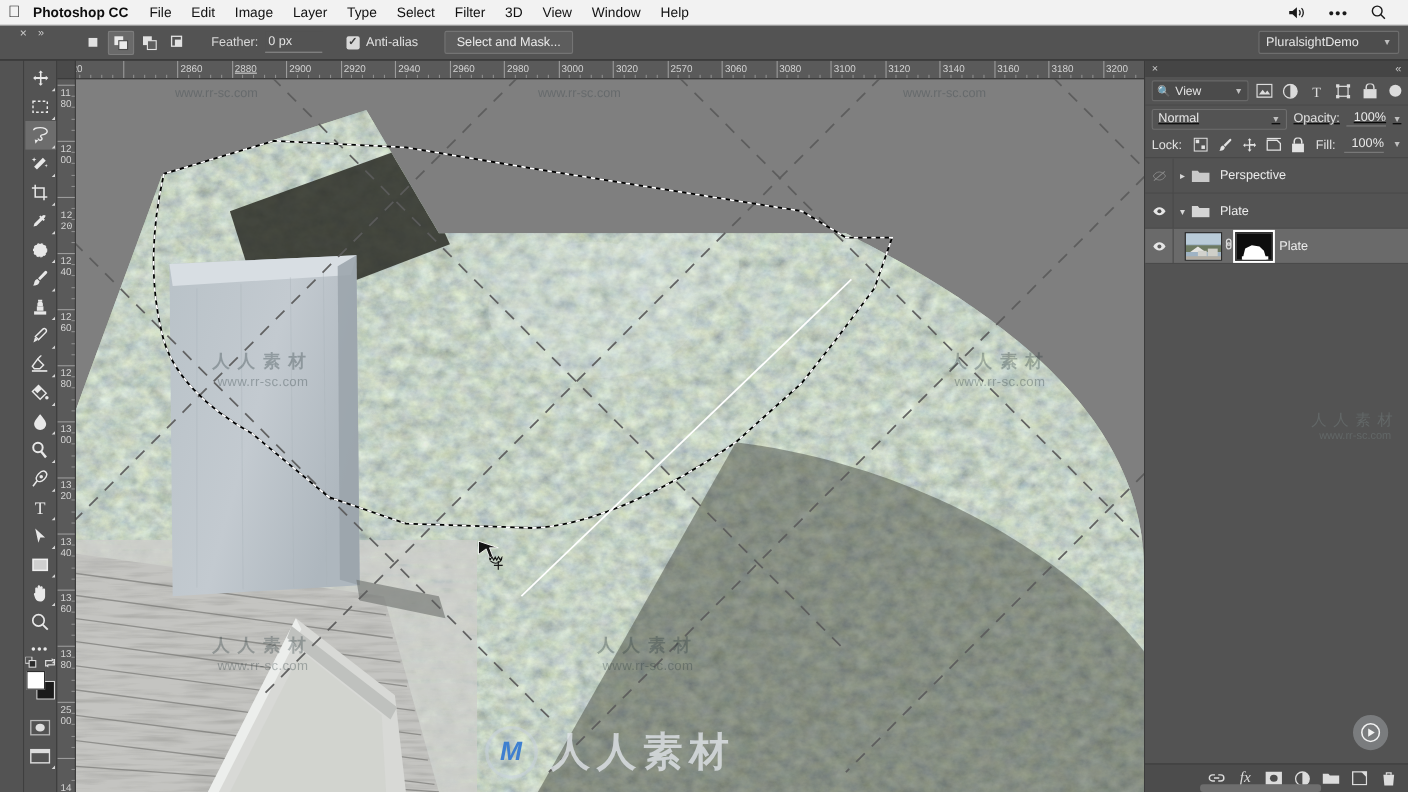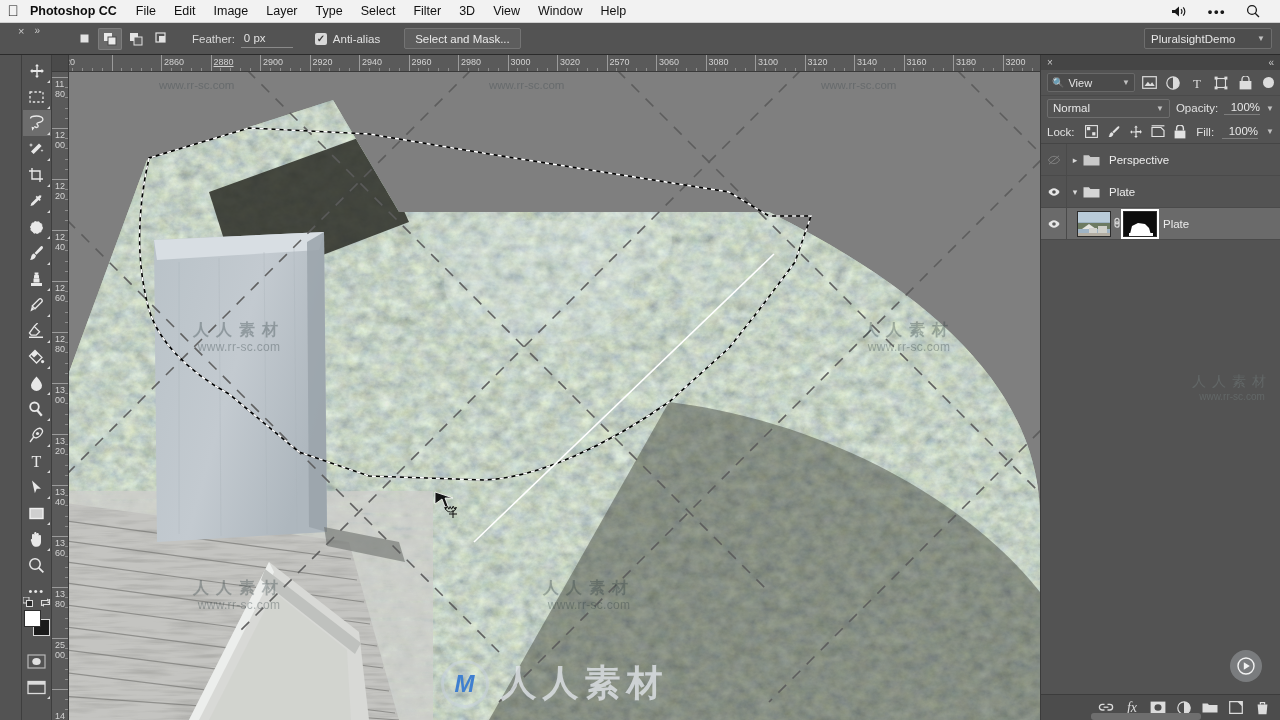--- a/index.html
+++ b/index.html
@@ -227,21 +227,21 @@
   .filt-ico {
     width: 20px; height: 20px; display: flex; align-items: center; justify-content: center;
     color: #dcdcdc; font-size: 12px;
   }
   .filt-toggle {
     margin-left: auto; width: 11px; height: 11px; border-radius: 50%;
     background: #dcdcdc;
   }
 
   .rp-blend {
-    height: 24px; display: flex; align-items: center; padding: 0 6px; gap: 6px;
+    height: 24px; display: flex; align-items: center; padding: 0 6px; gap: 6px; text-decoration: underline;
   }
   .blend-select {
     flex: 1; height: 19px; background: #535353; border: 1px solid #6e6e6e;
     border-radius: 2px; display: flex; align-items: center; padding: 0 5px;
     color: #e8e8e8; font-size: 11.5px;
   }
   .blend-select .caret { margin-left: auto; }
   .op-label { color: #e0e0e0; font-size: 11.5px; }
   .op-val {
     color: #e8e8e8; font-size: 11.5px; min-width: 36px; text-align: right;
@@ -712,21 +712,21 @@
       <div class="rv-tick minor" style="top: 42.4px;"></div>
       <div class="rv-tick minor" style="top: 52.6px;"></div>
       <div class="rv-tick minor" style="top: 62.8px;"></div>
       <div class="rv-tick major" style="top: 73px;"></div>
       <div class="rv-lab" style="top: 76px;">1200</div>
       <div class="rv-tick minor" style="top: 83.2px;"></div>
       <div class="rv-tick minor" style="top: 93.4px;"></div>
       <div class="rv-tick minor" style="top: 103.6px;"></div>
       <div class="rv-tick minor" style="top: 113.8px;"></div>
       <div class="rv-tick major" style="top: 124px;"></div>
-      <div class="rv-lab" style="top: 127px;">1220</div>
+      <div class="rv-lab" style="top: 137px; font-family: Liberation Mono, monospace;">1220</div>
       <div class="rv-tick minor" style="top: 134.2px;"></div>
       <div class="rv-tick minor" style="top: 144.4px;"></div>
       <div class="rv-tick minor" style="top: 154.6px;"></div>
       <div class="rv-tick minor" style="top: 164.8px;"></div>
       <div class="rv-tick major" style="top: 175px;"></div>
       <div class="rv-lab" style="top: 178px;">1240</div>
       <div class="rv-tick minor" style="top: 185.2px;"></div>
       <div class="rv-tick minor" style="top: 195.4px;"></div>
       <div class="rv-tick minor" style="top: 205.6px;"></div>
       <div class="rv-tick minor" style="top: 215.8px;"></div>

